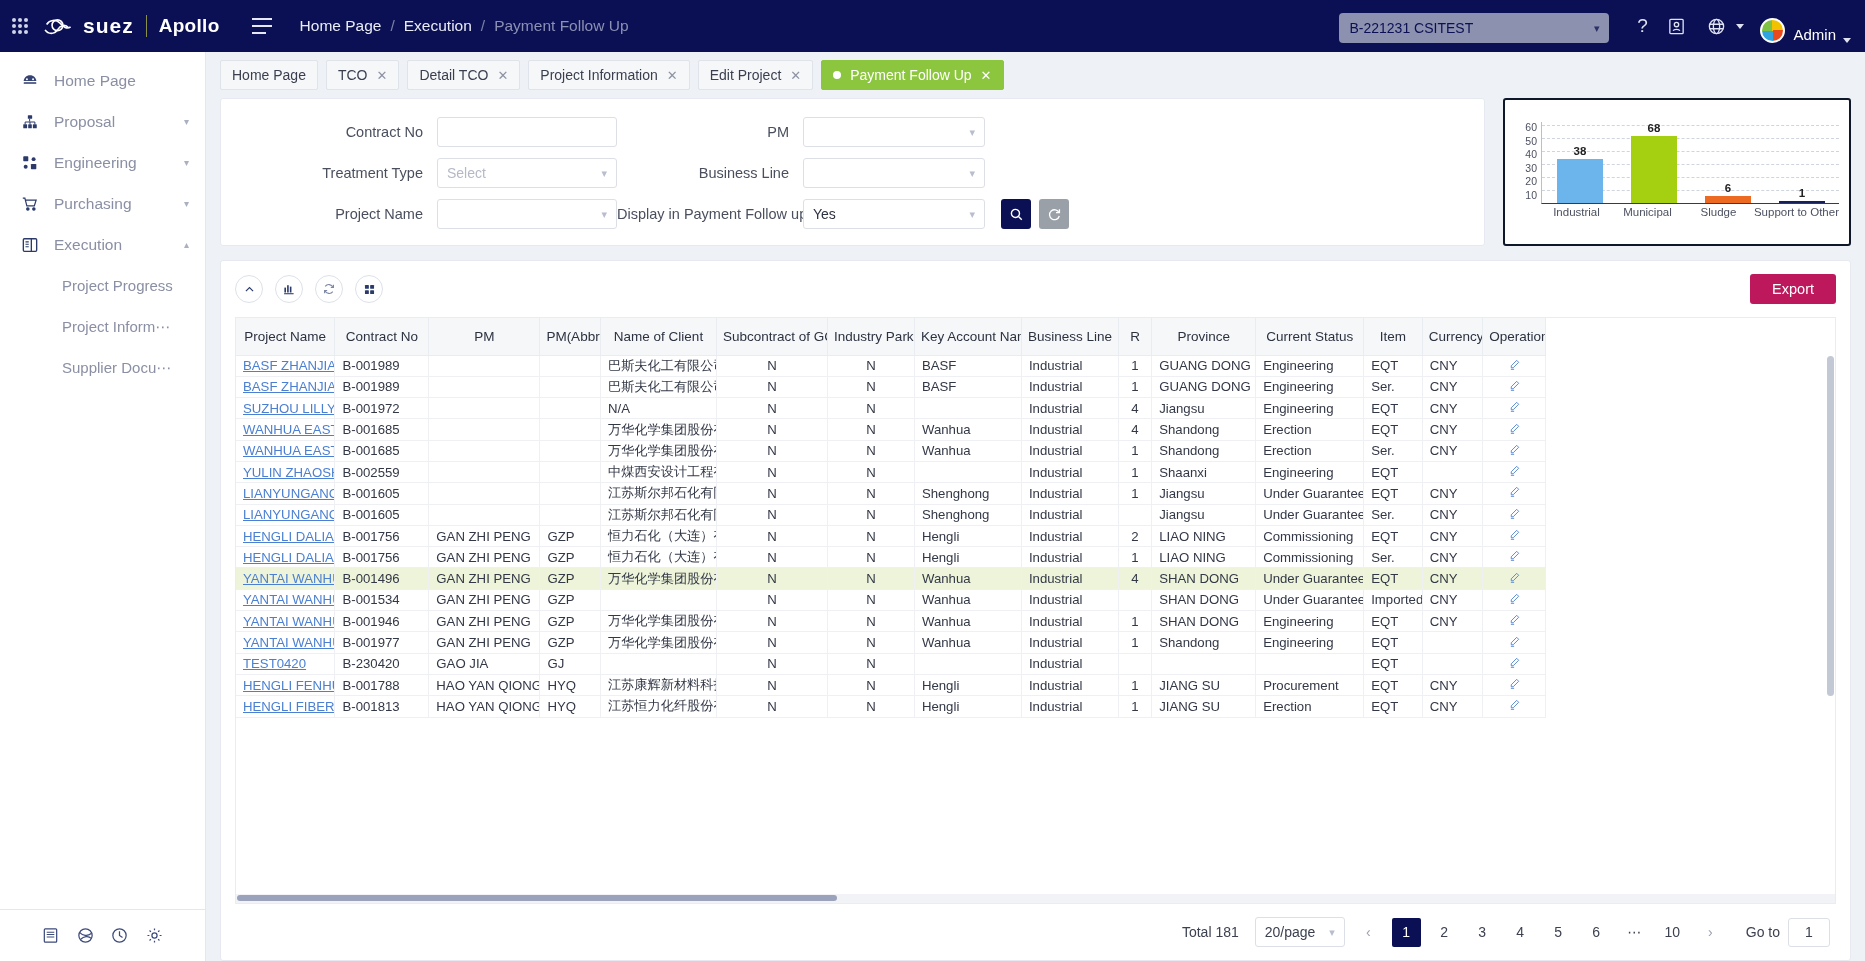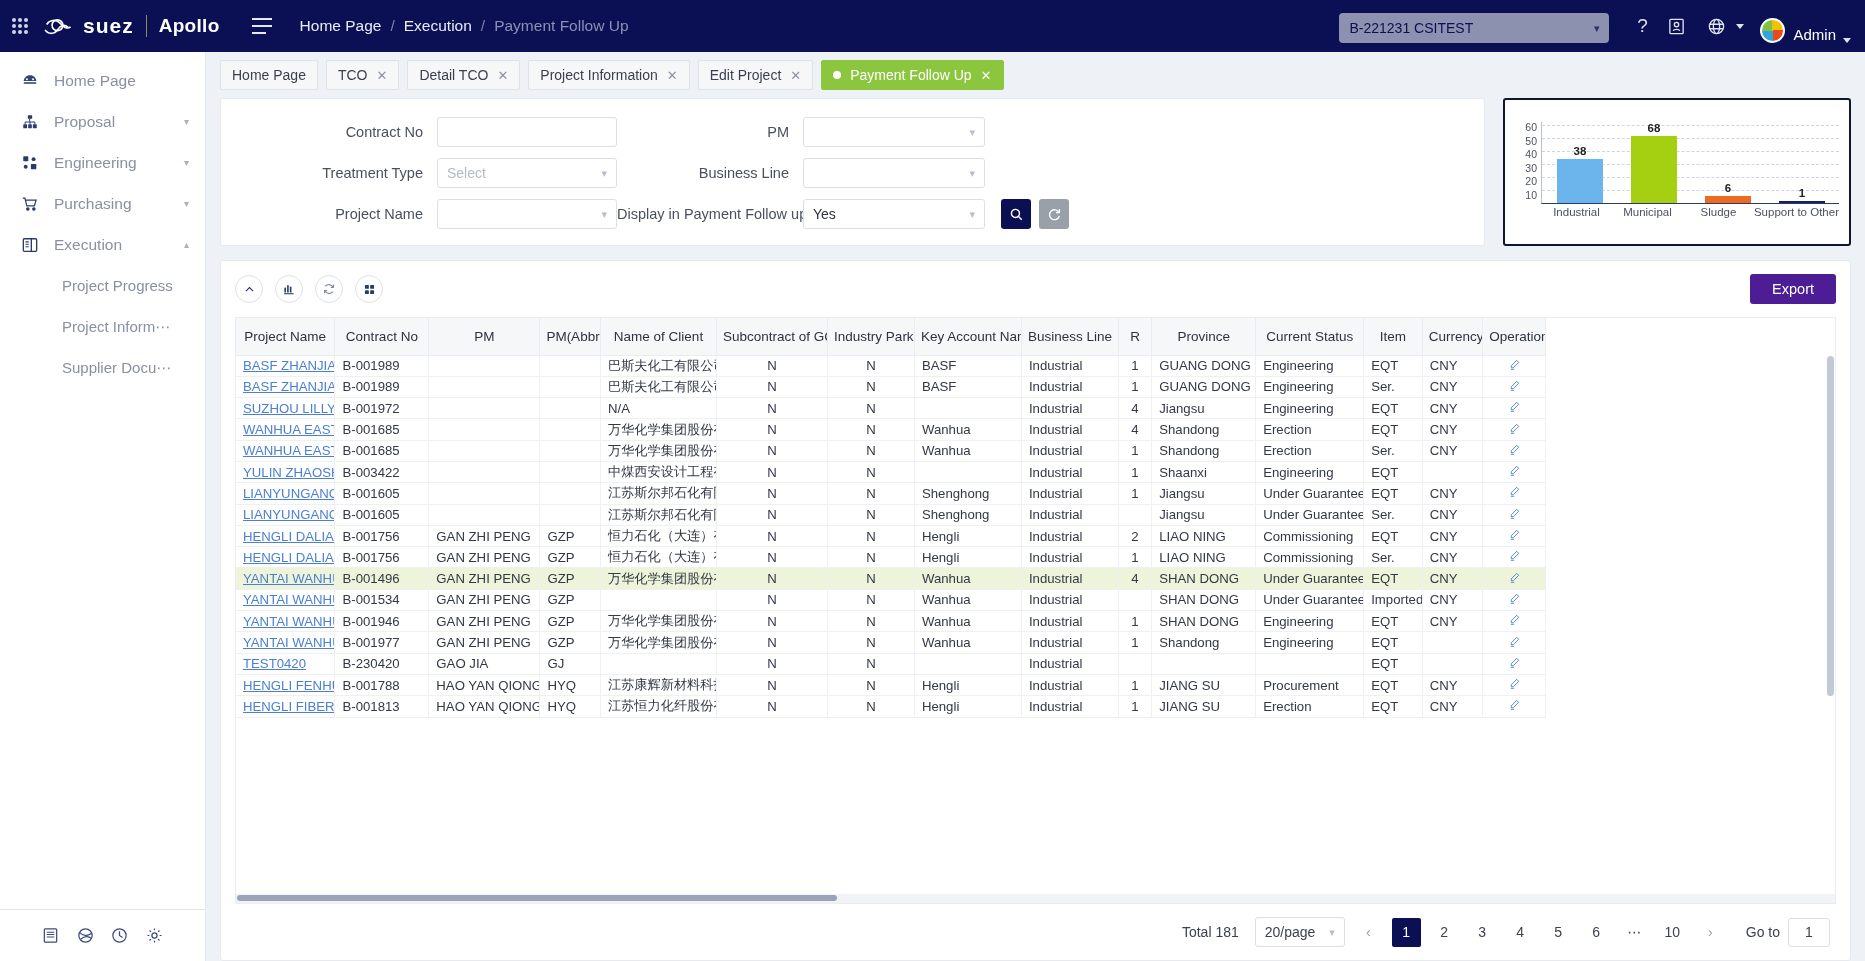--- a/index.html
+++ b/index.html
@@ -145,21 +145,21 @@
 
   
   .table-card {
     margin-top: 14px; background: #fff; border-radius: 3px; border: 1px solid #e6e9ef;
     flex: 1 1 auto; display: flex; flex-direction: column; min-height: 0;
     padding: 0 14px 0 14px;
   }
   .tbar { height: 56px; flex: 0 0 56px; display: flex; align-items: center; gap: 12px; }
   .circ-btn { width: 28px; height: 28px; border-radius: 50%; border: 1px solid #dde1e8; background: #fff;
     display: flex; align-items: center; justify-content: center; cursor: pointer; color: #2b3a6b; }
-  .export-btn { margin-left: auto; background: #4c1d95; color: #fff; height: 30px; padding: 0 22px;
+  .export-btn { margin-left: auto; background: #be185d; color: #fff; height: 30px; padding: 0 22px;
     border-radius: 3px; display: flex; align-items: center; font-size: 14.5px; cursor: pointer; }
 
   .table-wrap { flex: 1 1 auto; min-height: 0; position: relative; border: 1px solid #e9ecf1; border-bottom: none; overflow: hidden; }
   .tscroll { position: absolute; inset: 0; overflow: hidden; }
   table { border-collapse: collapse; table-layout: fixed; width: 1310px; }
   th {
     background: #f6f7f9; font-size: 13.5px; font-weight: normal; color: #2d3240;
     height: 37px; border-right: 1px solid #e9ecf1; border-bottom: 1px solid #e9ecf1;
     padding: 0 6px; text-align: center; white-space: nowrap; overflow: hidden;
   }
@@ -694,21 +694,21 @@
                     <td>CNY</td>
                     <td class="c"><span class="pen">
                         <svg width="13" height="13" viewBox="0 0 20 20" fill="none" stroke="#4b7fd1" stroke-width="1.4">
                           <path d="M13.4 3.6l3 3L8 15H5v-3z"></path>
                           <path d="M4.4 17.4h5"></path>
                         </svg>
                       </span></td>
                   </tr>
                   <tr>
                     <td class="lnk"><a>YULIN ZHAOSHIPAN</a></td>
-                    <td>B-003422</td>
+                    <td>B-002559</td>
                     <td></td>
                     <td></td>
                     <td>中煤西安设计工程有</td>
                     <td class="c">N</td>
                     <td class="c">N</td>
                     <td></td>
                     <td>Industrial</td>
                     <td class="c">1</td>
                     <td>Shaanxi</td>
                     <td>Engineering</td>

